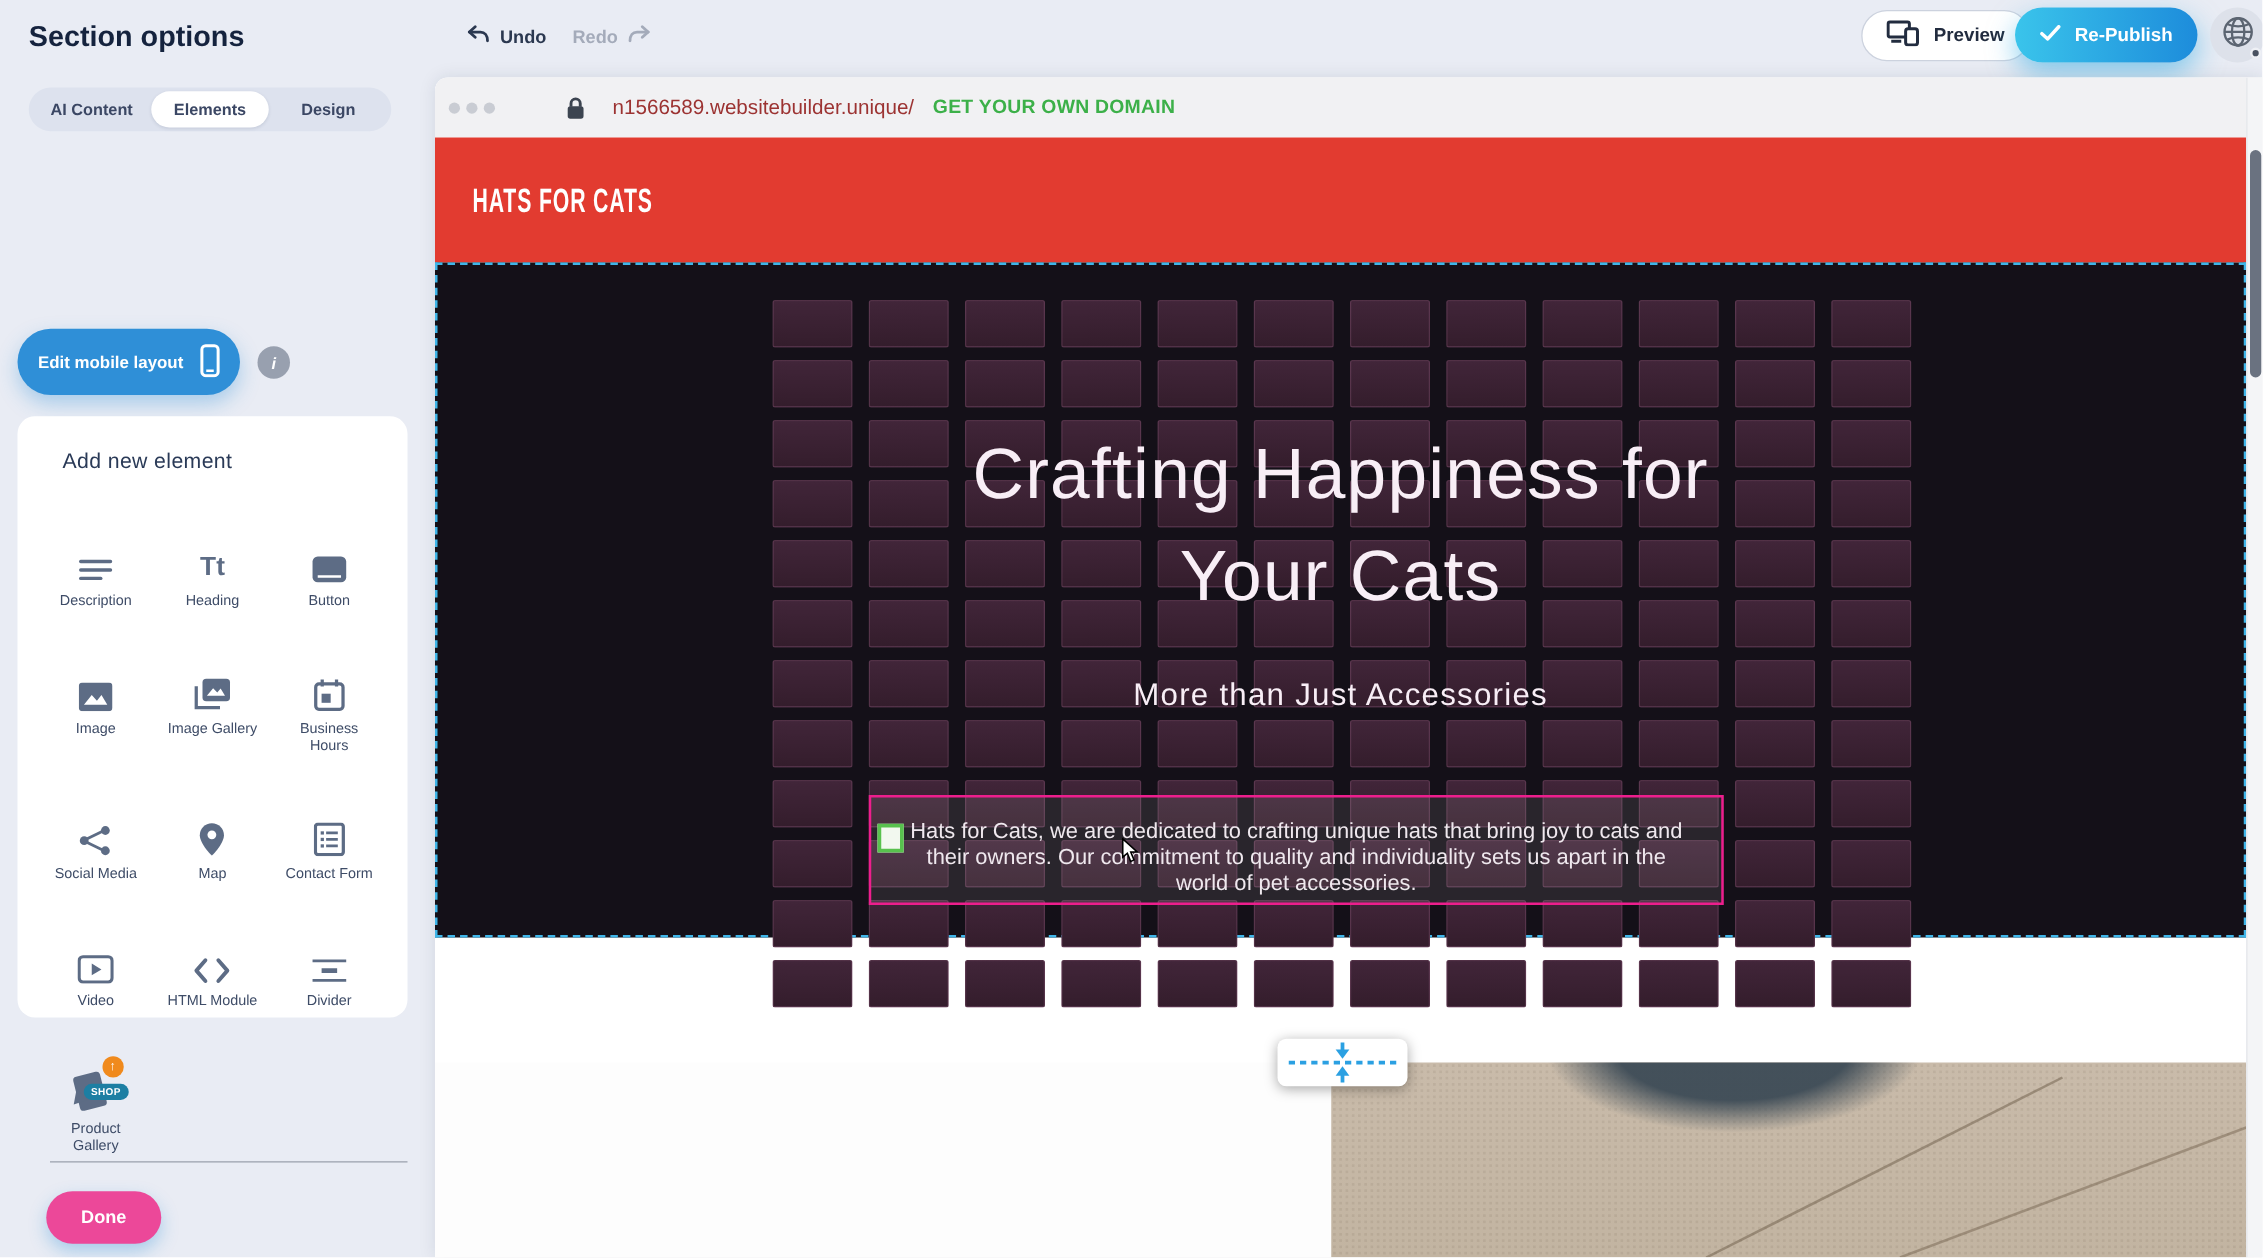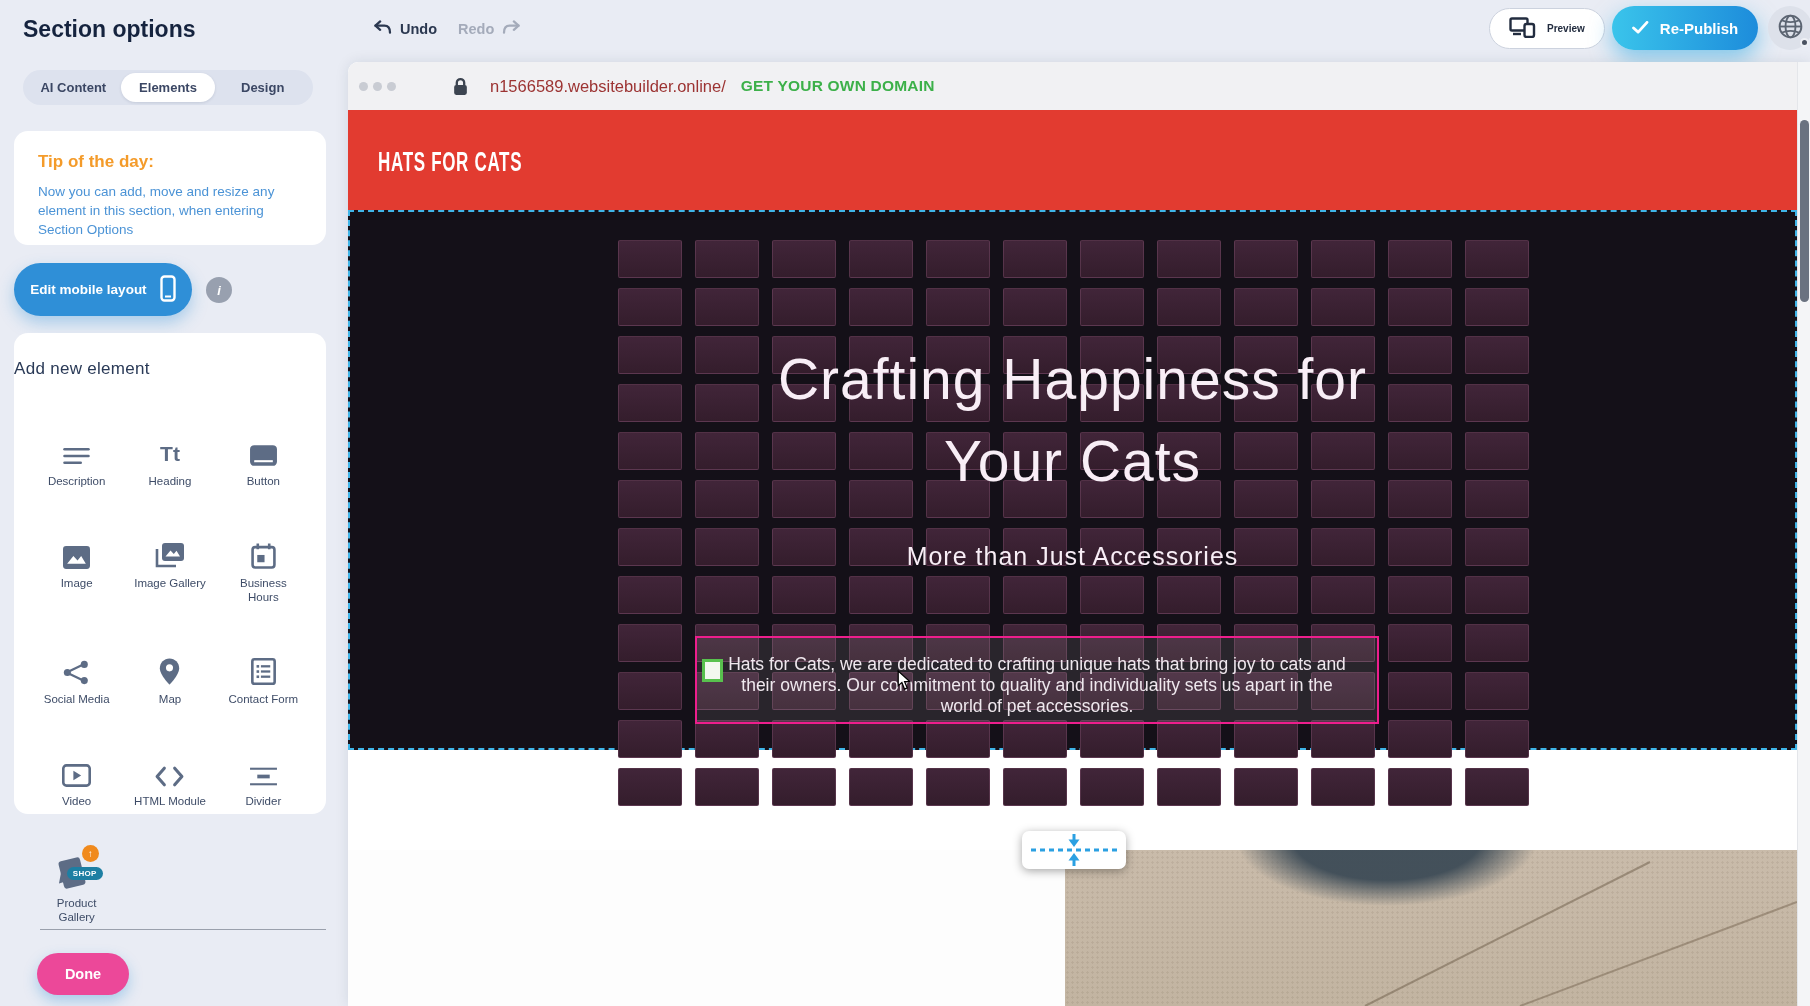--- a/index.html
+++ b/index.html
@@ -5,39 +5,39 @@
   * { margin:0; padding:0; box-sizing:border-box; }
   body { font-family:"Liberation Sans", sans-serif; }
   .app { position:relative; width:1810px; height:1006px; background:#e9ecf4; overflow:hidden; }
 
   
   .section-title { position:absolute; left:23px; top:16px; font-size:23px; font-weight:bold; color:#15233e; }
   .topbtn { position:absolute; display:flex; align-items:center; gap:8px; font-size:14.5px; font-weight:bold; cursor:pointer; }
   .undo-btn { left:373px; top:20px; color:#2b3850; }
   .redo-btn { left:458px; top:20px; color:#a4abba; }
   .redo-btn svg { transform:scaleX(-1); }
-  .preview-btn { position:absolute; left:1489px; top:8px; height:41px; padding:0 19px; background:#fff; border:1.5px solid #ccd2de; border-radius:21px; display:flex; align-items:center; gap:11px; font-size:10px; font-weight:bold; color:#222c3f; cursor:pointer; }
+  .preview-btn { position:absolute; left:1489px; top:8px; height:41px; padding:0 19px; background:#fff; border:1.5px solid #ccd2de; border-radius:21px; display:flex; align-items:center; gap:11px; font-size:15px; font-weight:bold; color:#222c3f; cursor:pointer; }
   .republish-btn { position:absolute; left:1612px; top:6px; height:44px; width:146px; border-radius:22px; background:linear-gradient(90deg,#3ac4eb,#1d8cdb); display:flex; align-items:center; justify-content:center; gap:11px; font-size:15px; font-weight:bold; color:#fff; box-shadow:0 9px 22px rgba(44,170,228,.55); cursor:pointer; }
   .globe-btn { position:absolute; left:1768px; top:6px; width:44px; height:44px; border-radius:50%; background:#dde1ea; display:flex; align-items:center; justify-content:center; cursor:pointer; }
   .globe-dot { position:absolute; right:3px; bottom:3px; width:9px; height:9px; border-radius:50%; background:#4a5261; border:2px solid #eef0f5; }
 
   
   .tabs { position:absolute; left:23px; top:70px; width:290px; height:35px; background:#dde2ee; border-radius:18px; display:flex; padding:3px; }
   .tab { flex:1; display:flex; align-items:center; justify-content:center; font-size:13px; font-weight:bold; color:#3b4764; border-radius:15px; cursor:pointer; }
   .tab.active { background:#fff; box-shadow:0 1px 3px rgba(20,35,62,.12); }
 
   .tip-card { position:absolute; left:14px; top:131px; width:312px; height:114px; background:#fff; border-radius:14px; padding:21px 24px; }
   .tip-title { font-size:17px; font-weight:bold; color:#f49b2a; }
   .tip-body { margin-top:10px; width:256px; font-size:13.5px; line-height:19px; color:#4b93d6; }
 
   .edit-mobile { position:absolute; left:14px; top:263px; width:178px; height:53px; border-radius:27px; background:#2f8fd7; color:#fff; display:flex; align-items:center; justify-content:center; gap:13px; font-size:13.5px; font-weight:bold; box-shadow:0 7px 16px rgba(47,143,215,.35); cursor:pointer; }
   .info-btn { position:absolute; left:206px; top:277px; width:26px; height:26px; border-radius:50%; background:#98a0af; color:#fff; display:flex; align-items:center; justify-content:center; font-size:13px; font-weight:bold; font-style:italic; cursor:pointer; }
 
   .add-card { position:absolute; left:14px; top:333px; width:312px; height:481px; background:#fff; border-radius:14px; padding-top:26px; }
-  .add-title { font-size:17px; color:#2a3a57; letter-spacing:.3px; }
+  .add-title { margin-left:36px; font-size:17px; color:#2a3a57; letter-spacing:.3px; }
   .el-grid { margin-top:22px; display:grid; grid-template-columns:repeat(3,1fr); row-gap:15px; padding:0 16px; }
   .el-item { display:flex; flex-direction:column; align-items:center; gap:7px; color:#5d6c85; cursor:pointer; }
   .el-icon { height:30px; display:flex; align-items:flex-end; justify-content:flex-start;margin-top:36px; }
   .el-label { font-size:11.5px; color:#3e4c67; text-align:center; line-height:14px; max-width:76px; }
   .tt-glyph { font-size:21px; font-weight:bold; color:#5d6c85; line-height:26px; }
   .pg-wrap { position:relative; width:40px; height:36px; }
   .pg-card { position:absolute; left:4px; top:6px; width:22px; height:28px; background:#5d6c85; border-radius:3px; transform:rotate(-14deg); }
   .pg-tri { position:absolute; left:0px; top:18px; width:0; height:0; border-left:6px solid transparent; border-right:6px solid transparent; border-bottom:11px solid #5d6c85; transform:rotate(-18deg); }
   .pg-badge { position:absolute; right:-2px; top:-8px; width:17px; height:17px; border-radius:50%; background:#f08a1d; color:#fff; font-size:10px; font-weight:bold; display:flex; align-items:center; justify-content:center; }
   .pg-shop { position:absolute; right:-6px; top:14px; padding:2px 6px; background:#1d7fa3; border-radius:9px; color:#fff; font-size:8px; font-weight:bold; letter-spacing:.3px; }
@@ -131,24 +131,20 @@
         </svg></span>
     <span class="globe-dot"></span>
   </div>
 
   <div class="tabs">
     <div class="tab">AI Content</div>
     <div class="tab active">Elements</div>
     <div class="tab">Design</div>
   </div>
 
-  <div class="tip-card">
-    <div class="tip-title">Tip of the day:</div>
-    <div class="tip-body">Now you can add, move and resize any element in this section, when entering Section Options</div>
-  </div>
 
   <div class="edit-mobile">
     <span>Edit mobile layout</span>
     <span><svg width="16" height="27" viewBox="0 0 16 27">
           <rect x="1.5" y="1.5" width="13" height="24" rx="3" fill="none" stroke="#fff" stroke-width="2.4"></rect>
           <line x1="5" y1="21.5" x2="11" y2="21.5" stroke="#fff" stroke-width="2"></line>
         </svg></span>
   </div>
   <div class="info-btn">i</div>
 
@@ -319,21 +315,21 @@
     <div class="chrome">
       <span class="dot"></span>
       <span class="dot"></span>
       <span class="dot"></span>
       <span class="lockwrap">
           <svg width="15" height="19" viewBox="0 0 14 18">
             <path d="M3.5 8 V5.5 a3.5 3.5 0 0 1 7 0 V8" fill="none" stroke="#3c4450" stroke-width="2.2"></path>
             <rect x="1" y="7.5" width="12" height="9.5" rx="2" fill="#3c4450"></rect>
           </svg>
         </span>
-      <span class="chrome-url">n1566589.websitebuilder.online/</span>
+      <span class="chrome-url">n1566589.websitebuilder.unique/</span>
       <span class="domain-cta">GET YOUR OWN DOMAIN</span>
     </div>
 
     <div class="site-header">
       <div class="logo">HATS FOR CATS</div>
     </div>
 
     <div class="hero">
       <div class="tile-wall">
           <div class="tile"></div>

